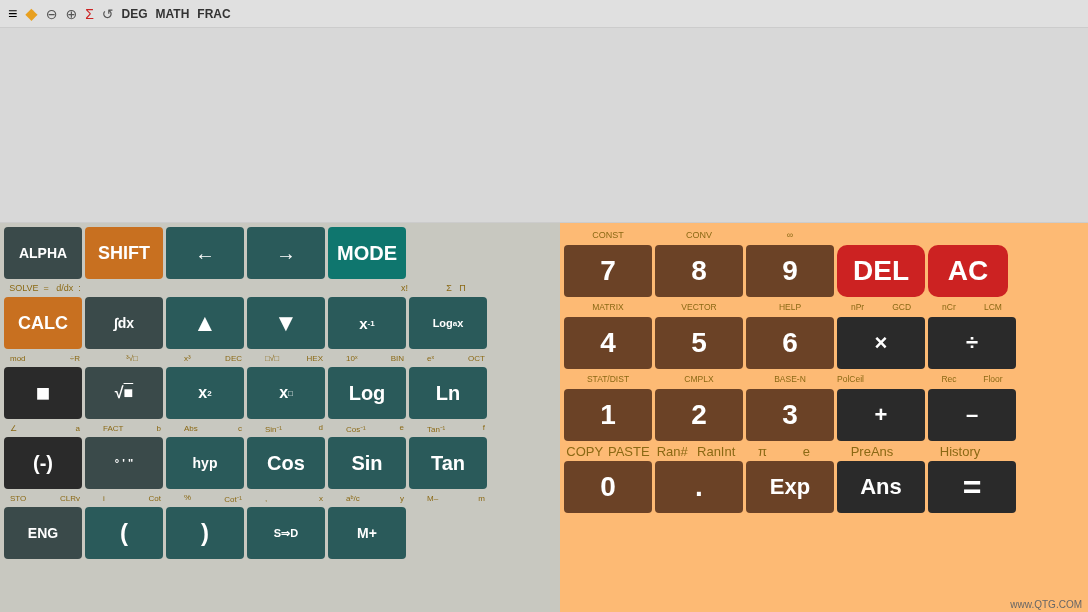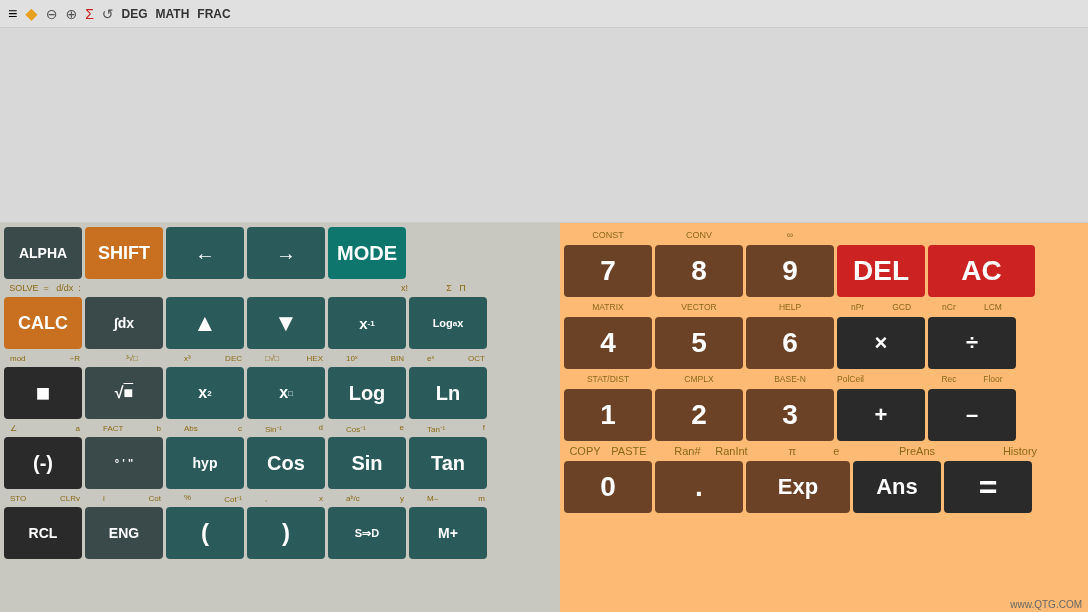--- a/index.html
+++ b/index.html
@@ -173,21 +173,21 @@
       align-items: center;
       justify-content: center;
       user-select: none;
     }
 
     .btn-red-sq {
       background: #cc2222;
       color: white;
       font-size: 28px;
       font-weight: bold;
-      border-radius: 4px;
+      border-radius: 10px;
       cursor: pointer;
       border: none;
       display: flex;
       align-items: center;
       justify-content: center;
       user-select: none;
     }
 
     .small-text { font-size: 11px; }
     .medium-text { font-size: 14px; text-align: center; }
@@ -350,21 +350,20 @@
           <span>aᵇ/c</span>
           <span>y</span>
         </span>
       <span style="width:66px;display:flex;justify-content:space-between;padding:0 4px">
           <span>M–</span>
           <span>m</span>
         </span>
     </div>
 
     <div class="btn-row">
-      <button class="btn btn-dark btn-tall w52 medium-text">RCL</button>
       <button class="btn btn-dark-gray btn-tall w52 medium-text">ENG</button>
       <button class="btn btn-teal btn-tall w52 xlarge-text">(</button>
       <button class="btn btn-teal btn-tall w52 xlarge-text">)</button>
       <button class="btn btn-teal btn-tall w52 small-text">S⇒D</button>
       <button class="btn btn-teal btn-tall w52 medium-text">M+</button>
     </div>
 
   </div>
 
   <div id="right-panel">
@@ -375,21 +374,21 @@
       <span style="width:88px;text-align:center">∞</span>
       <span style="width:88px"></span>
       <span style="width:88px"></span>
     </div>
 
     <div class="rp-row">
       <button class="btn-brown-sq" style="width:88px;height:52px;font-size:28px">7</button>
       <button class="btn-brown-sq" style="width:88px;height:52px;font-size:28px">8</button>
       <button class="btn-brown-sq" style="width:88px;height:52px;font-size:28px">9</button>
       <button class="btn-red-sq" style="width:88px;height:52px">DEL</button>
-      <button class="btn-red-sq" style="width:107px;height:52px">AC</button>
+      <button class="btn-red-sq" style="width:80px;height:52px">AC</button>
     </div>
 
     <div style="display:flex;gap:3px;font-size:8.5px;color:#8B6914;height:16px;align-items:center">
       <span style="width:88px;text-align:center">MATRIX</span>
       <span style="width:88px;text-align:center">VECTOR</span>
       <span style="width:88px;text-align:center">HELP</span>
       <span style="width:88px;text-align:center;display:flex;justify-content:space-around">
           <span>nPr</span>
           <span>GCD</span>
         </span>
@@ -422,41 +421,41 @@
     </div>
 
     <div class="rp-row">
       <button class="btn-brown-sq" style="width:88px;height:52px;font-size:28px">1</button>
       <button class="btn-brown-sq" style="width:88px;height:52px;font-size:28px">2</button>
       <button class="btn-brown-sq" style="width:88px;height:52px;font-size:28px">3</button>
       <button class="btn-dark-sq" style="width:88px;height:52px">+</button>
       <button class="btn-dark-sq" style="width:88px;height:52px">–</button>
     </div>
 
-    <div style="display:flex;gap:15px;font-size:11px;color:#8B6914;height:16px;align-items:center">
+    <div style="display:flex;gap:0;font-size:13px;color:#8B6914;height:16px;align-items:center">
       <span style="width:88px;text-align:center;display:flex;justify-content:space-around">
           <span>COPY</span>
           <span>PASTE</span>
         </span>
       <span style="width:88px;text-align:center;display:flex;justify-content:space-around">
           <span>Ran#</span>
           <span>RanInt</span>
         </span>
       <span style="width:88px;text-align:center;display:flex;justify-content:space-around">
           <span>π</span>
           <span>e</span>
         </span>
       <span style="width:88px;text-align:center">PreAns</span>
       <span style="width:88px;text-align:center">History</span>
     </div>
 
     <div class="rp-row">
       <button class="btn-brown-sq" style="width:88px;height:52px;font-size:28px">0</button>
       <button class="btn-brown-sq" style="width:88px;height:52px;font-size:28px">.</button>
-      <button class="btn-brown-sq" style="width:104px;height:52px;font-size:22px">Exp</button>
+      <button class="btn-brown-sq" style="width:88px;height:52px;font-size:22px">Exp</button>
       <button class="btn-dark-sq" style="width:88px;height:52px;font-size:22px">Ans</button>
       <button class="btn-dark-sq" style="width:88px;height:52px;font-size:32px">=</button>
     </div>
 
   </div>
 
 </div>
 
 <div id="watermark">www.QTG.COM</div>
 

